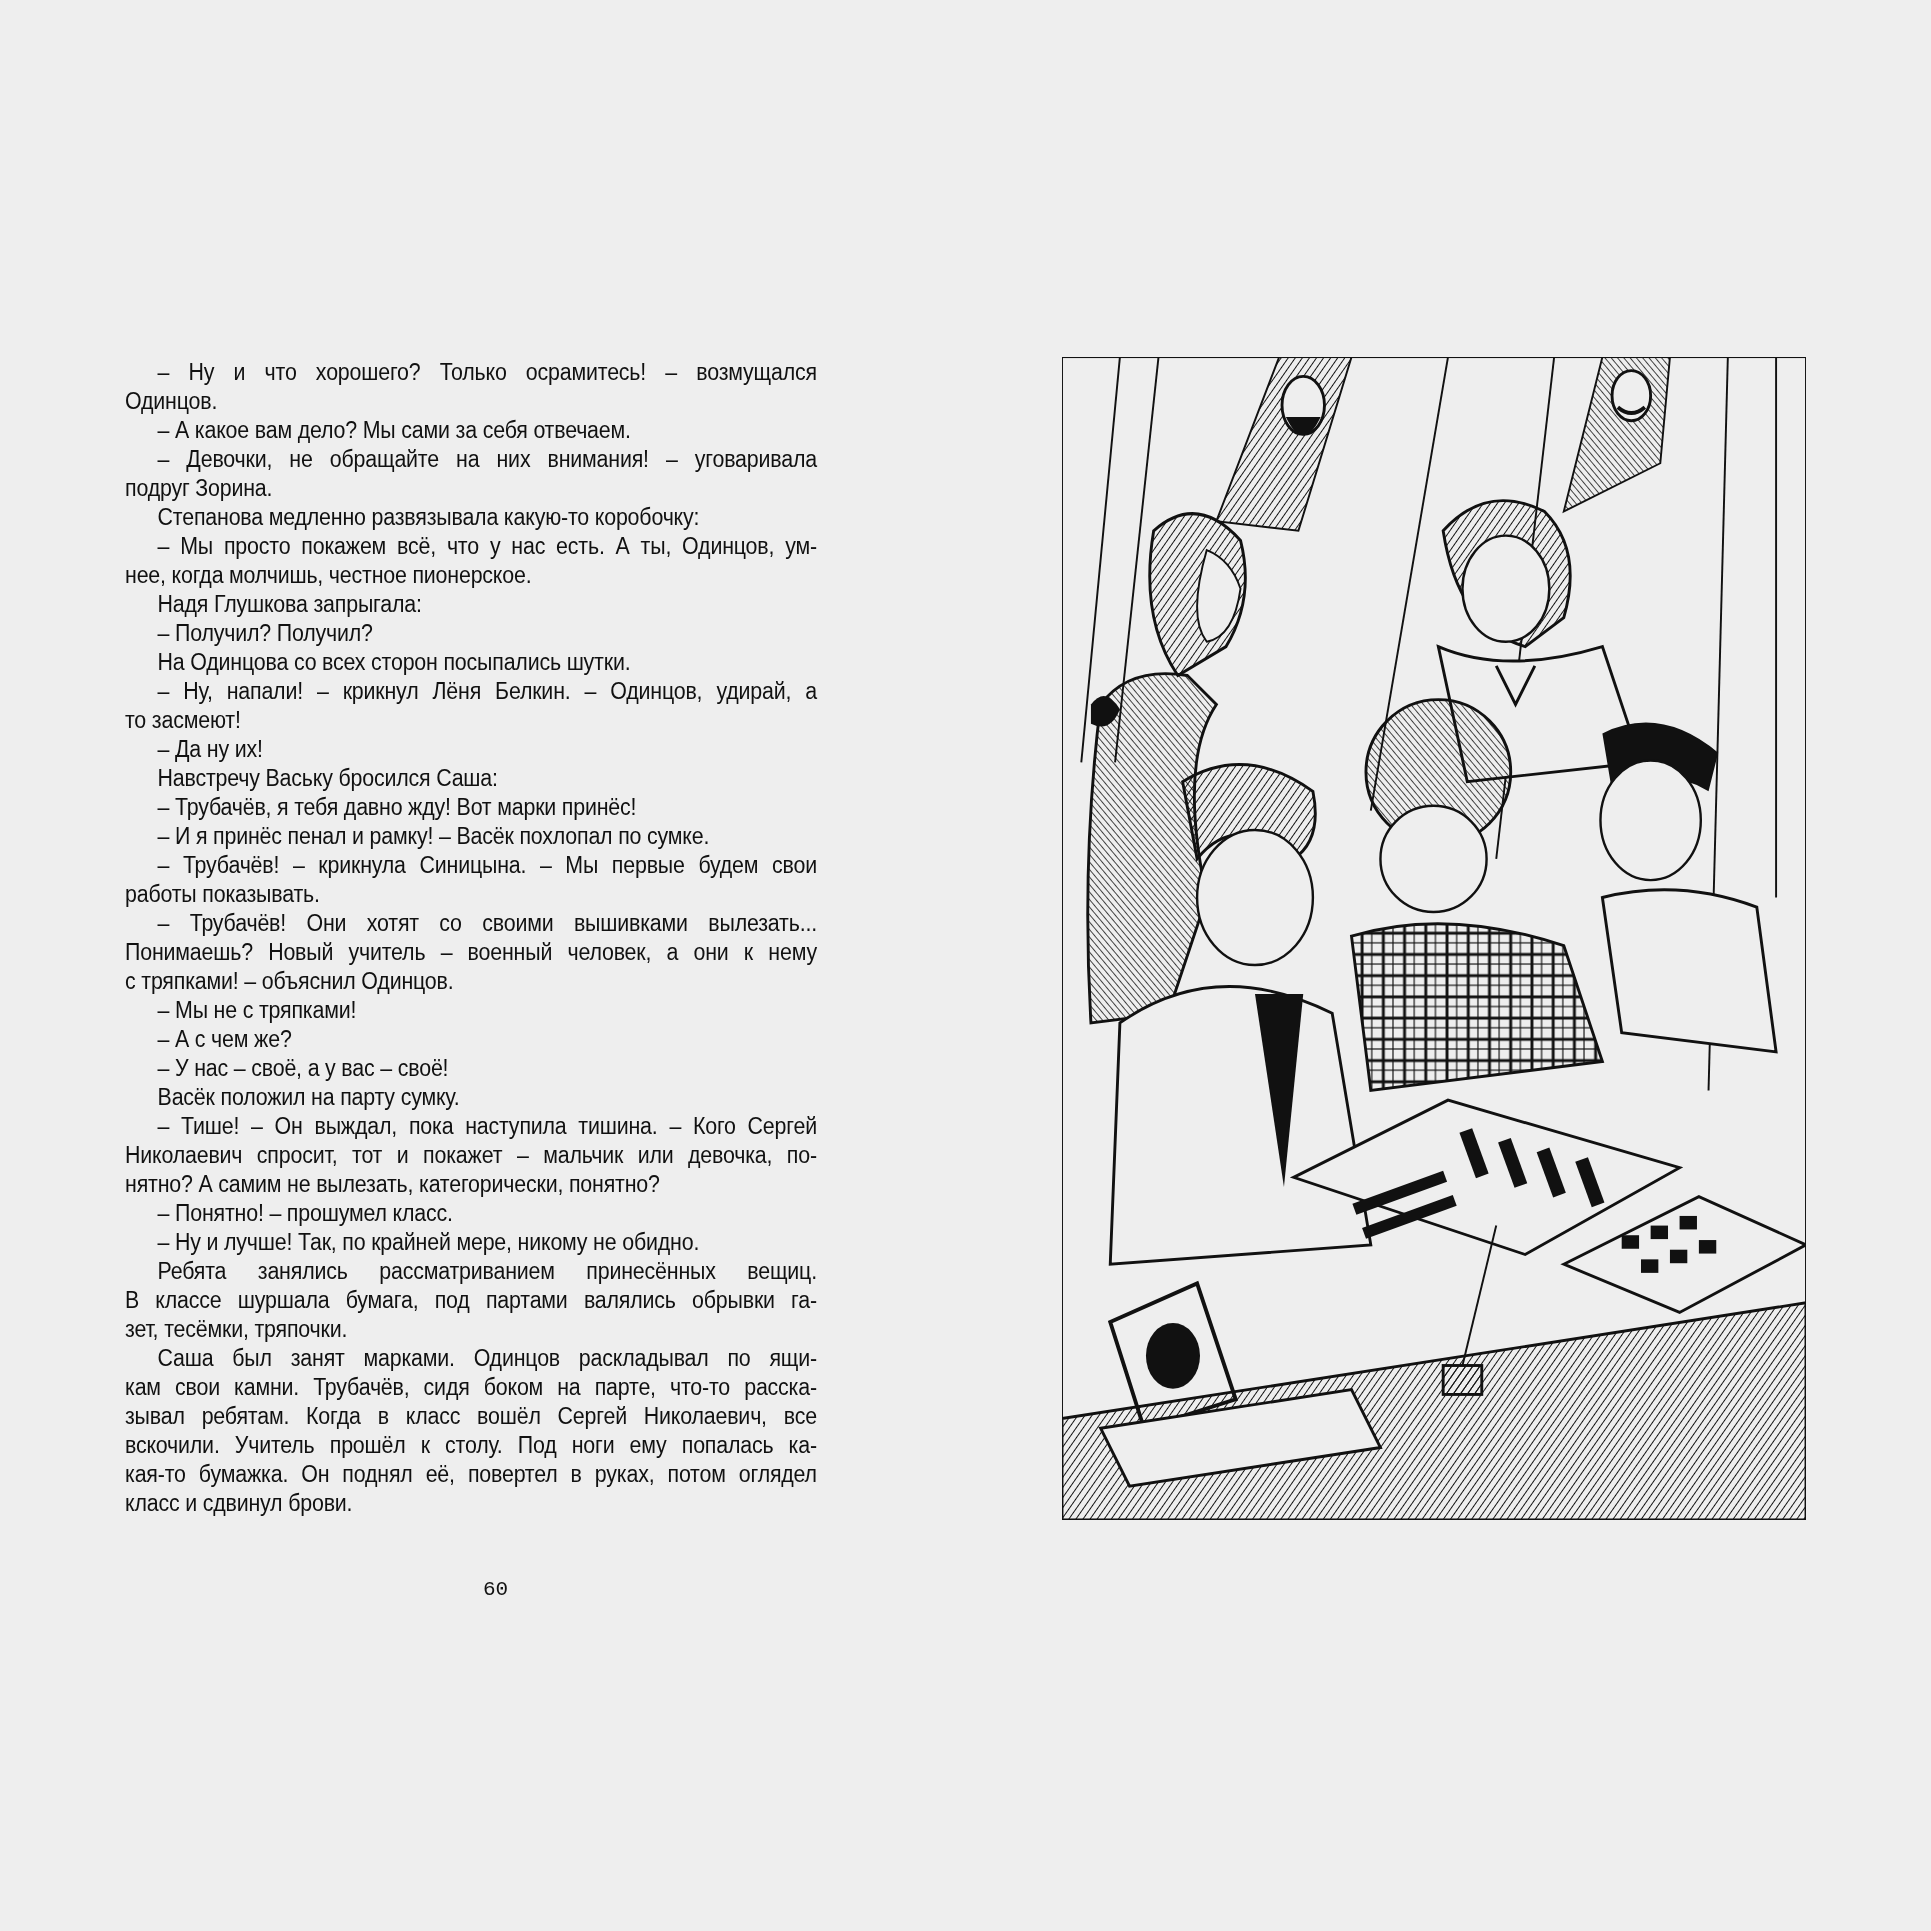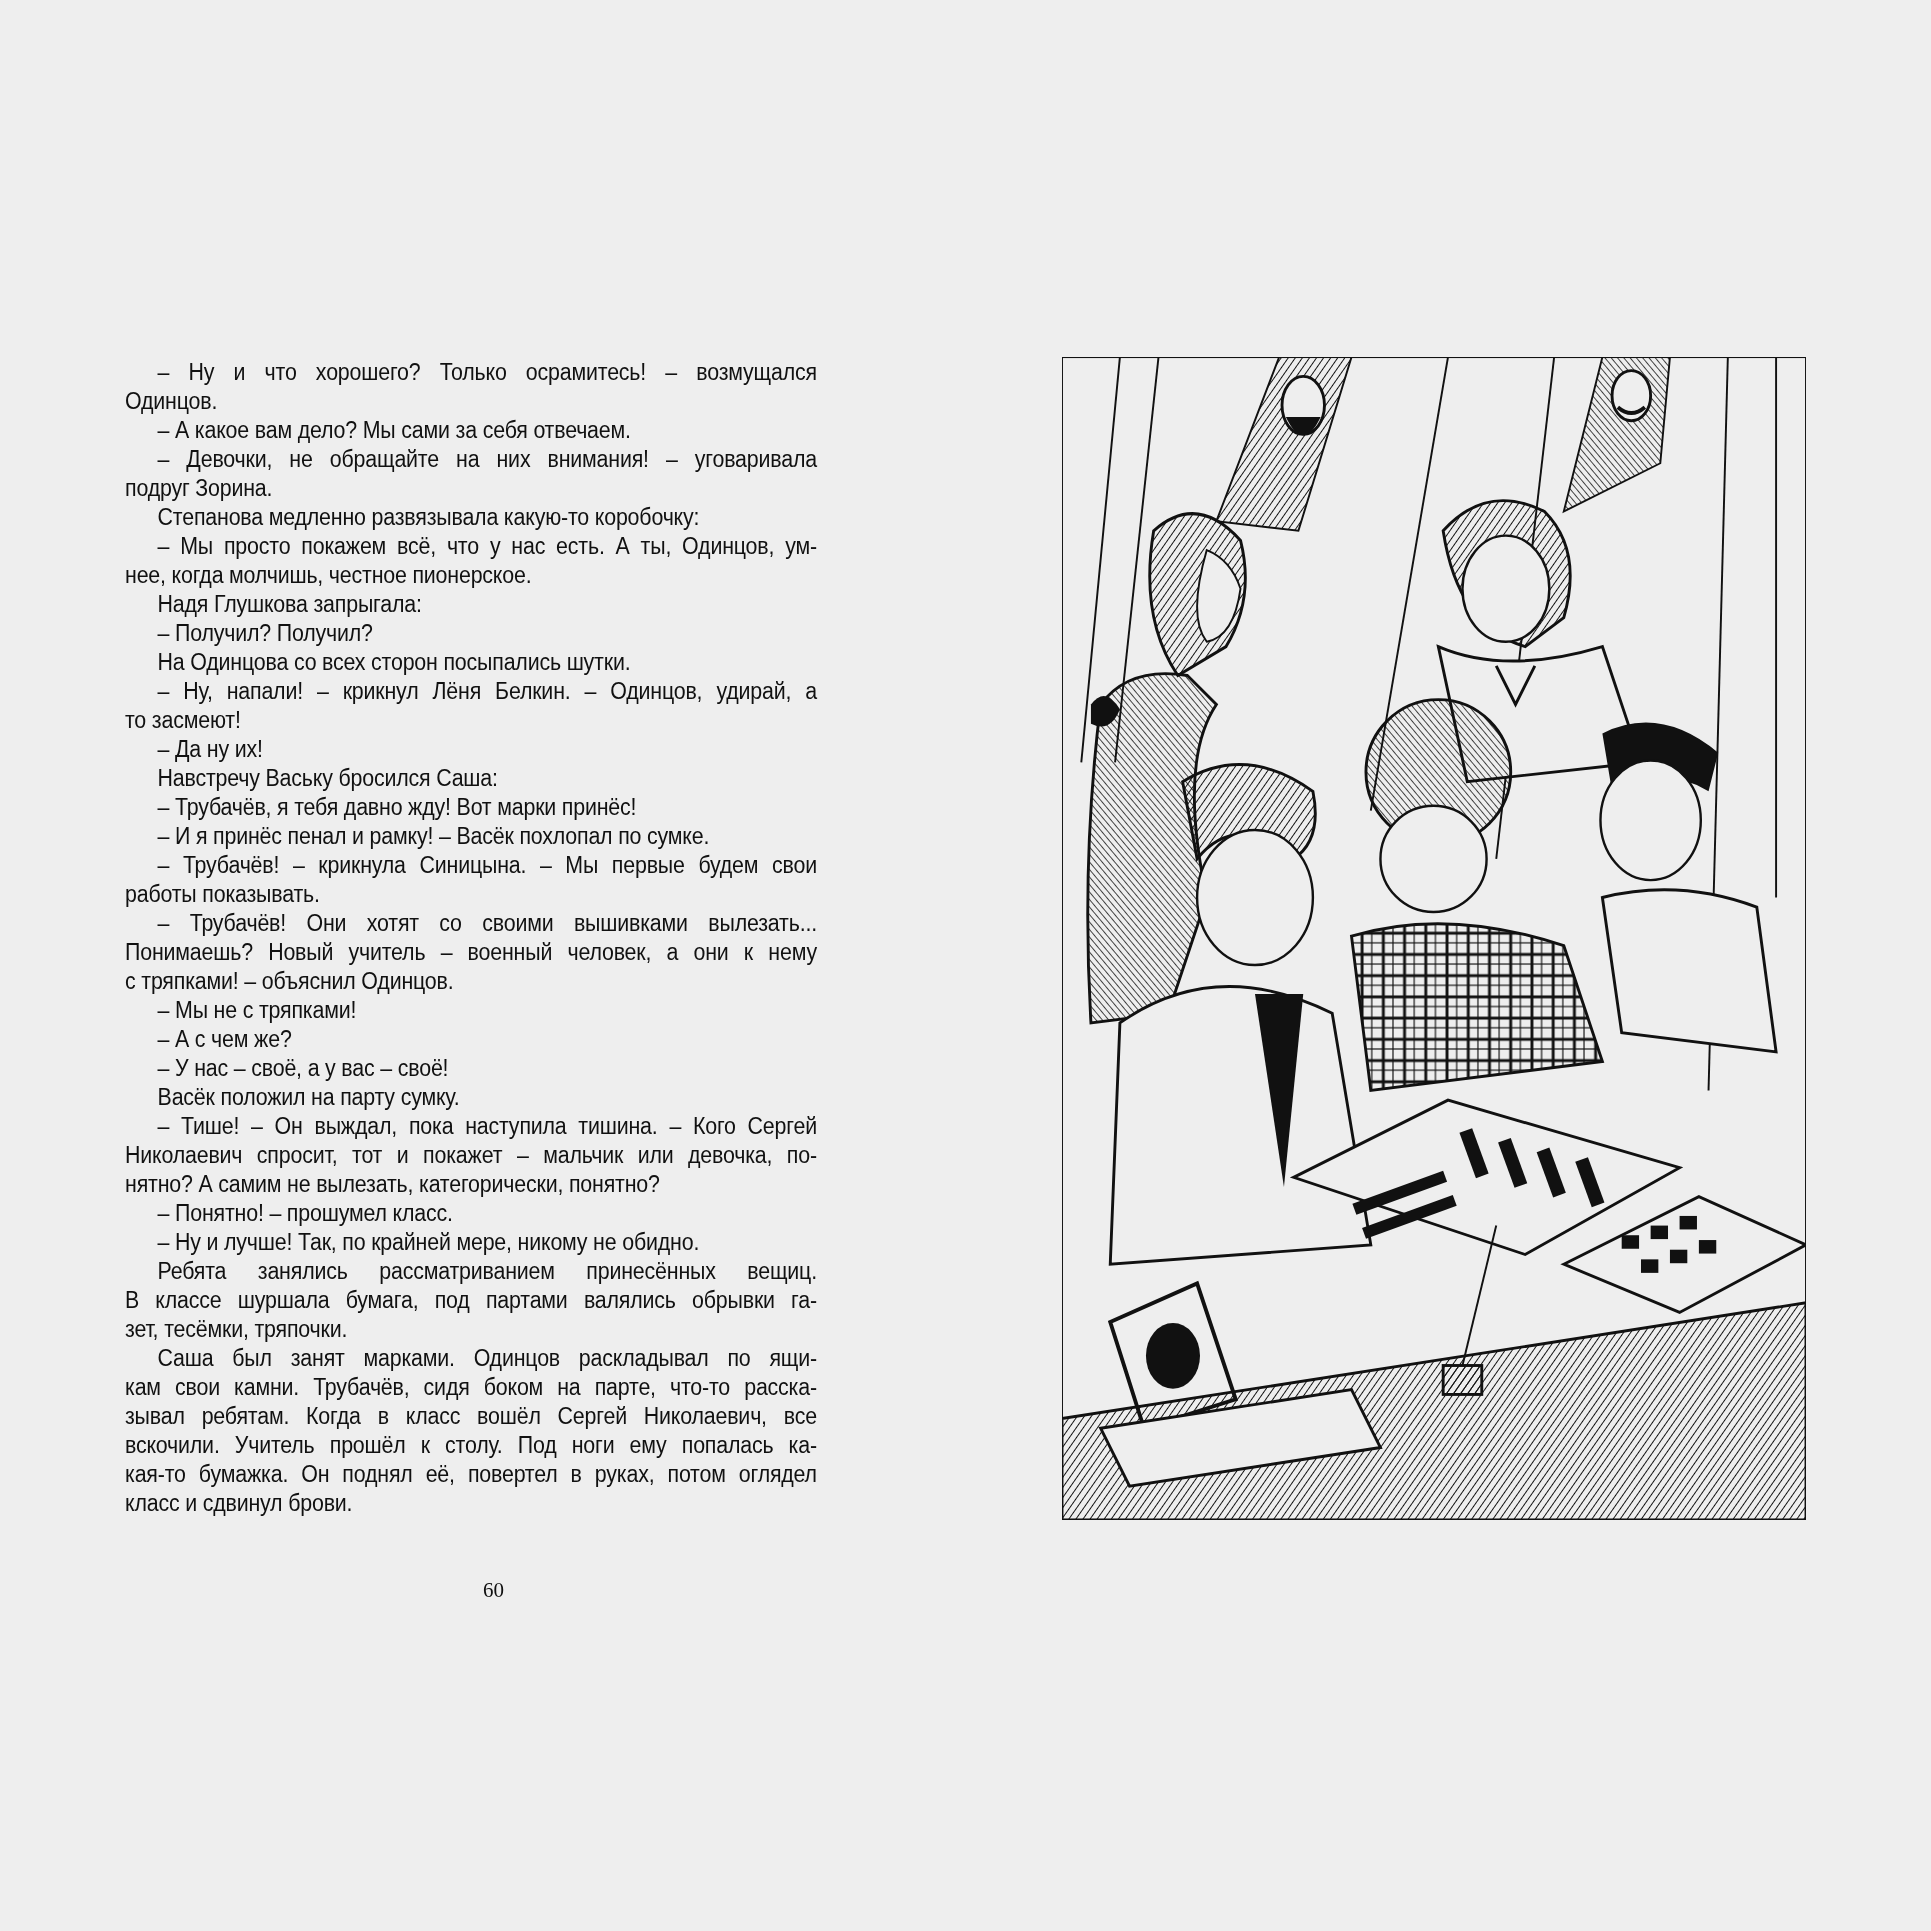--- a/index.html
+++ b/index.html
@@ -11,21 +11,21 @@
     position:absolute; left:125px; top:358px; width:744px;
     font-family:"Liberation Sans", sans-serif;
     font-size:23px; line-height:29px; letter-spacing:-0.2px;
     transform:scaleX(0.93); transform-origin:left top;
   }
   .text-page .line { display:block; white-space:nowrap; height:29px; }
   .text-page .line.just { text-align:justify; text-align-last:justify; white-space:normal; }
   .text-page .line.indent { padding-left:35px; }
   .page-number {
     position:absolute; left:483px; top:1578px; font-size:21px; color:#111;
-    font-family:Liberation Serif, serif;
+    font-family:Liberation Mono, monospace;
   }
   .illustration {
     position:absolute; left:1062px; top:357px; width:744px; height:1163px;
     background:#eeeeee; overflow:hidden;
   }
   .illustration svg { display:block; width:100%; height:100%; }
 </style>
 </head>
 <body>
 

